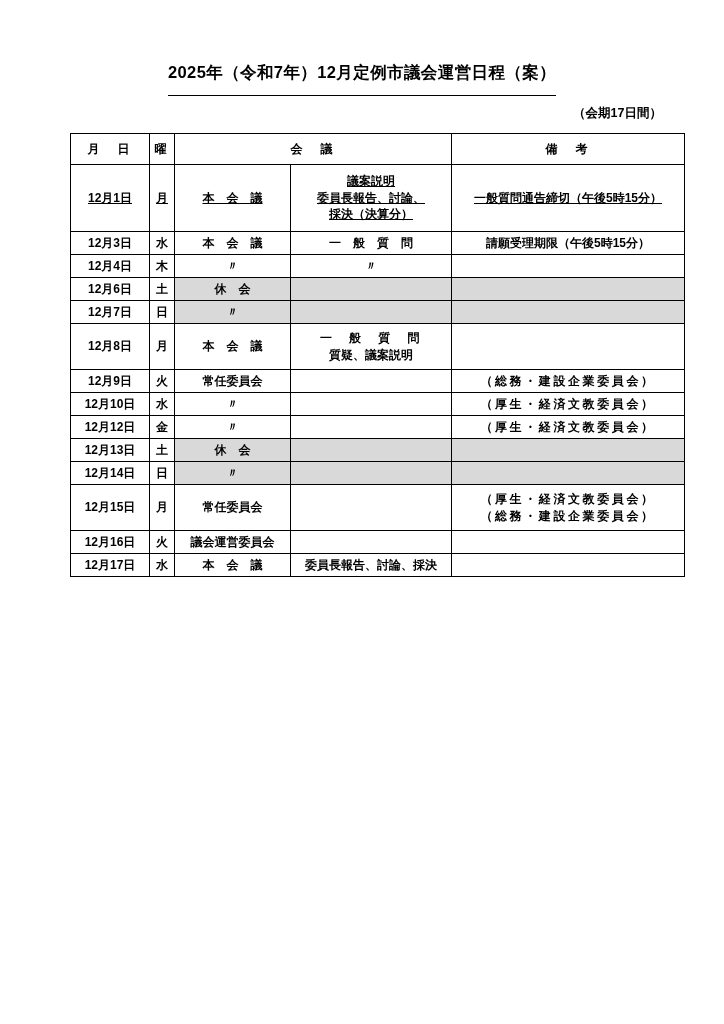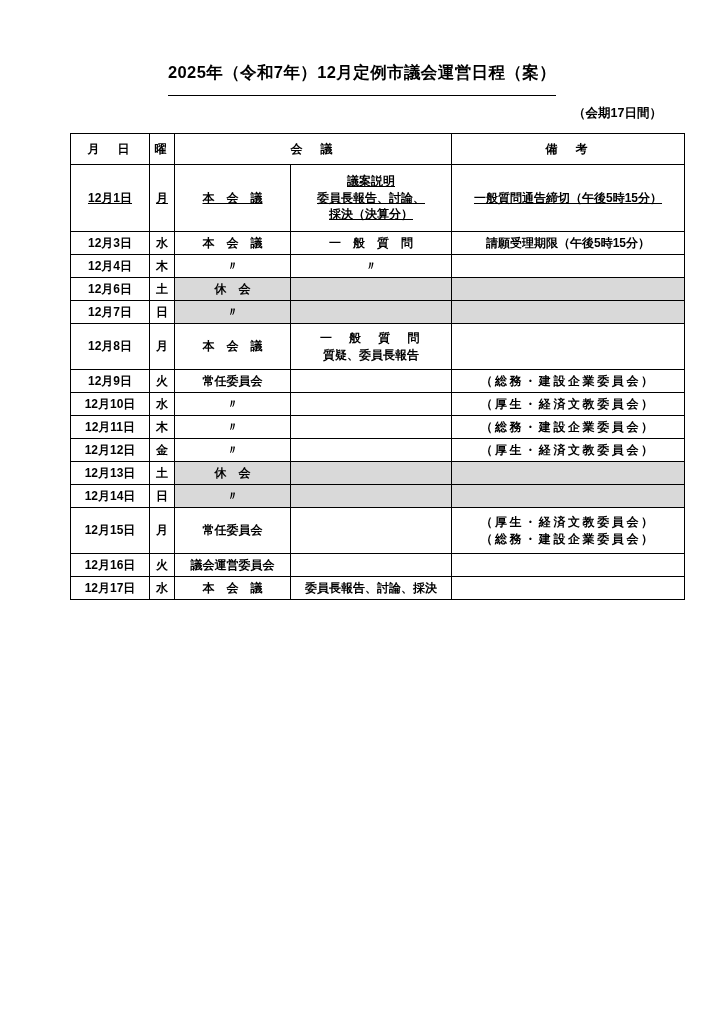--- a/index.html
+++ b/index.html
@@ -156,44 +156,37 @@
           <td class="r1  shaded"><span class="ditto">〃</span></td>
           <td class="r1  shaded"></td>
           <td class="r1  shaded"></td>
         </tr>
         <tr>
           <td class="r2 date-cell">12月8日</td>
           <td class="r2 day-cell">月</td>
           <td class="r2 "><span class="tight">本　会　議</span></td>
           <td class="r2 two-line">
             <span class="stack sp3">一　般　質　問</span>
-            <span class="stack tight">質疑、委員長報告</span>
+            <span class="stack tight">質疑、議案説明</span>
           </td>
           <td class="r2 "></td>
         </tr>
         <tr>
           <td class="r1 date-cell">12月9日</td>
           <td class="r1 day-cell">火</td>
           <td class="r1 "><span class="tight">常任委員会</span></td>
           <td class="r1 "></td>
           <td class="r1 "><span class="sp3">（総務・建設企業委員会）</span></td>
         </tr>
         <tr>
           <td class="r1 date-cell">12月10日</td>
           <td class="r1 day-cell">水</td>
           <td class="r1 "><span class="ditto">〃</span></td>
           <td class="r1 "></td>
           <td class="r1 "><span class="sp3">（厚生・経済文教委員会）</span></td>
-        </tr>
-        <tr>
-          <td class="r1 date-cell">12月11日</td>
-          <td class="r1 day-cell">木</td>
-          <td class="r1 "><span class="ditto">〃</span></td>
-          <td class="r1 "></td>
-          <td class="r1 "><span class="sp3">（総務・建設企業委員会）</span></td>
         </tr>
         <tr>
           <td class="r1 date-cell">12月12日</td>
           <td class="r1 day-cell">金</td>
           <td class="r1 "><span class="ditto">〃</span></td>
           <td class="r1 "></td>
           <td class="r1 "><span class="sp3">（厚生・経済文教委員会）</span></td>
         </tr>
         <tr class="weekend">
           <td class="r1 date-cell">12月13日</td>

